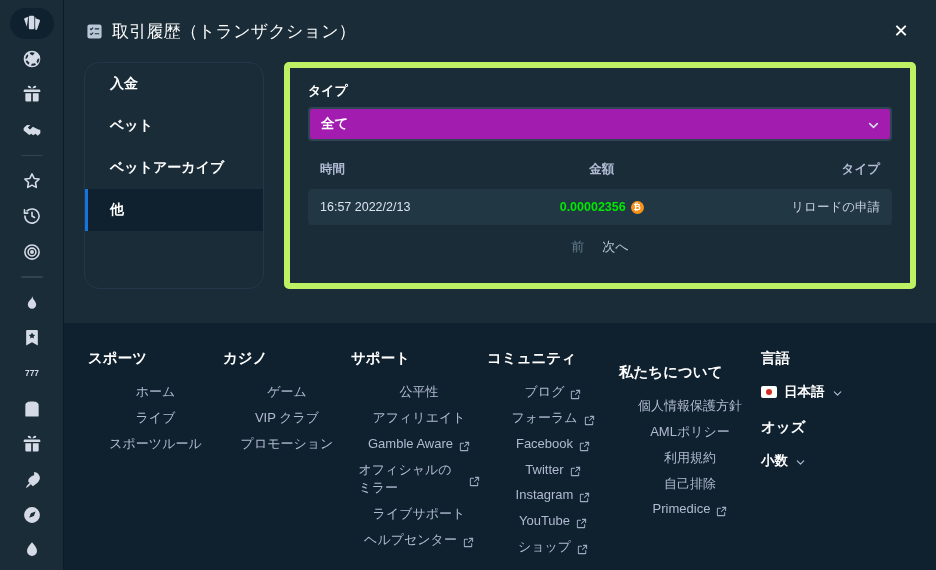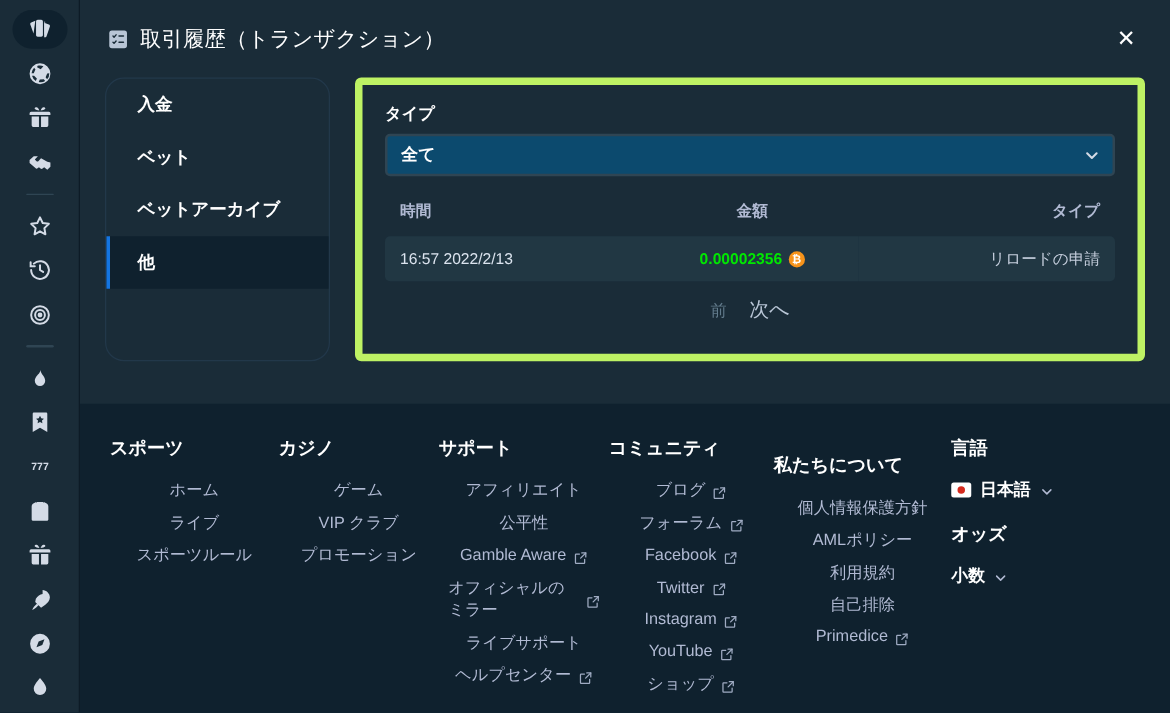--- a/index.html
+++ b/index.html
@@ -99,21 +99,21 @@
     border: 6px solid #bef264;
     height: 227px;
   }
   .field-label {
     color: #ffffff; font-size: 13px; font-weight: bold;
     margin-bottom: 7px;
   }
   .select-wrap { position: relative; }
   .select-box {
     width: 100%; height: 34px;
-    background: #0c4a6e;
+    background: #a21caf;
     border: 2px solid #2f4553;
     border-radius: 4px;
     color: #ffffff; font-size: 13.5px; font-weight: bold;
     display: flex; align-items: center;
     padding: 0 32px 0 11px;
     cursor: pointer;
   }
   .select-chevron {
     position: absolute; right: 12px; top: 11px;
     width: 13px; height: 13px; color: #d4dbe6; pointer-events: none;
@@ -142,21 +142,21 @@
     width: 13px; height: 13px; border-radius: 50%;
     background: #f7931a; color: #fff;
     font-size: 9px; font-weight: bold; line-height: 13px;
     text-align: center; display: inline-block;
   }
   .pager {
     display: flex; justify-content: center; align-items: center;
     gap: 18px; margin-top: 13px;
   }
   .pager-prev { color: #627b8c; font-size: 13px; cursor: pointer; }
-  .pager-next { color: #b9c6d6; font-size: 16px; cursor: pointer; }
+  .pager-next { color: #b9c6d6; font-size: 13px; cursor: pointer; }
 
   
   .footer {
     flex: 1 1 auto;
     background: #0f212e;
     padding: 26px 24px 0 24px;
     display: flex;
     gap: 0;
   }
   .fcol { display: flex; flex-direction: column; }
@@ -422,24 +422,24 @@
             <span class="txt">VIP クラブ</span>
           </div>
         <div class="flink">
             <span class="txt">プロモーション</span>
           </div>
       </div>
 
       <div class="fcol support">
         <h4>サポート</h4>
         <div class="flink">
+            <span class="txt">公平性</span>
+          </div>
+        <div class="flink">
             <span class="txt">アフィリエイト</span>
-          </div>
-        <div class="flink">
-            <span class="txt">公平性</span>
           </div>
         <div class="flink">
           <span class="txt">Gamble Aware</span>
           <span class="ext"><svg viewBox="0 0 24 24" fill="none" stroke="currentColor" stroke-width="2.2" stroke-linecap="round" stroke-linejoin="round">
                 <path d="M14 3h7v7"></path>
                 <path d="M21 3l-9 9"></path>
                 <path d="M19 14v6a1 1 0 0 1-1 1H4a1 1 0 0 1-1-1V6a1 1 0 0 1 1-1h6"></path>
               </svg></span>
         </div>
         <div class="flink">

